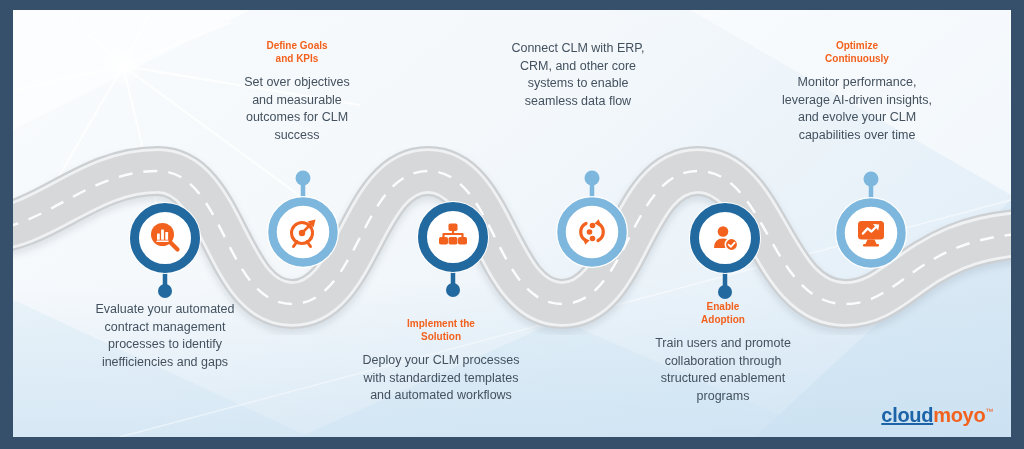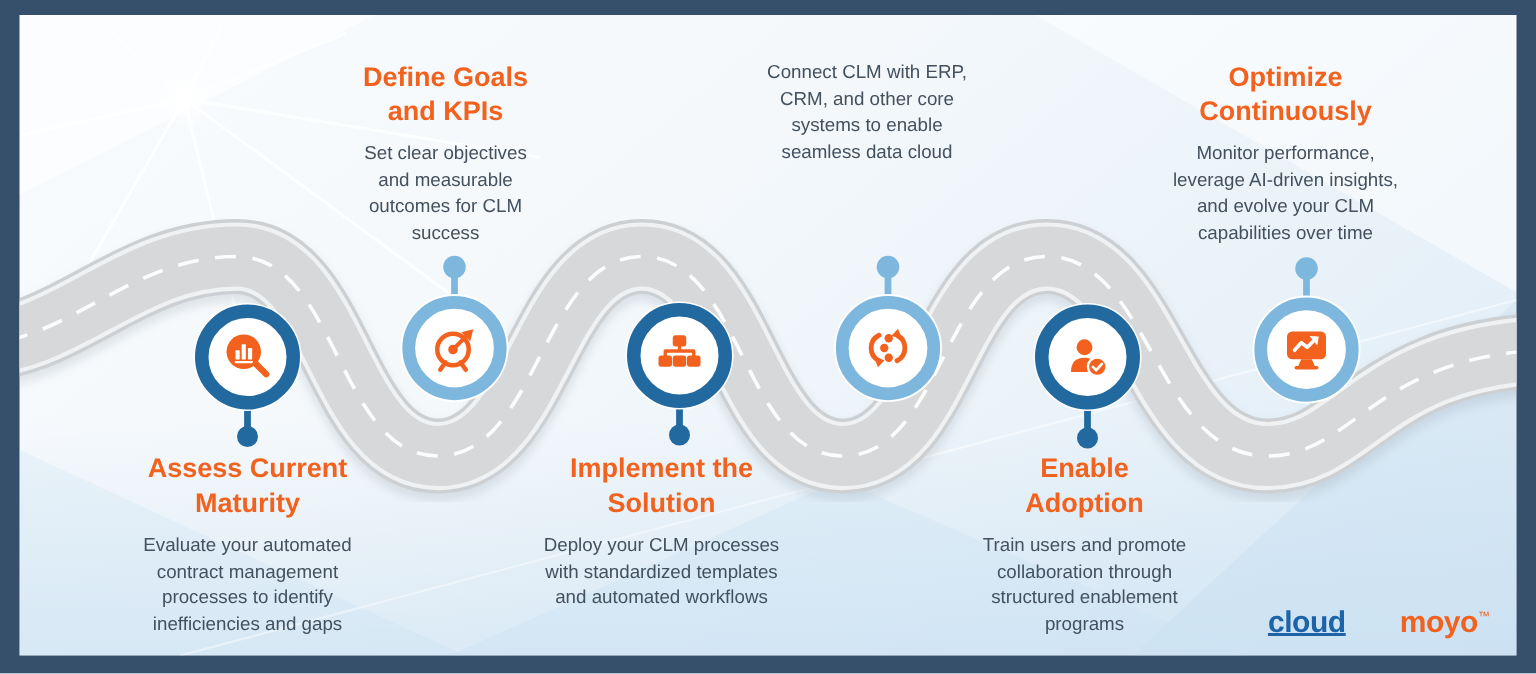--- a/index.html
+++ b/index.html
@@ -21,38 +21,38 @@
     border-width:10px 13px 12px 13px;
     background:linear-gradient(140deg,#f9fbfd 0%,#f4f8fb 40%,#e9f2f9 70%,#ddebf6 100%);
     overflow:hidden;
     font-family:"Liberation Sans", sans-serif;
   }
   #scene{position:absolute;left:0;top:0;width:998px;height:427px;}
   .step-text{position:absolute;width:240px;text-align:center;}
   .step-text h3{
     margin:0 0 9px 0;
     font-family:"Liberation Sans", sans-serif;
-    font-size:18px;font-weight:bold;line-height:1.25;
+    font-size:10px;font-weight:bold;line-height:1.25;
     color:var(--orange);
     white-space:pre-line;
   }
   .step-text p{
     margin:0;
     font-family:"Liberation Sans", sans-serif;
     font-size:12.5px;line-height:1.4;
     color:var(--body-text);
     white-space:pre-line;
   }
   #logo{
     position:absolute;right:18px;top:394px;
     font-family:"Liberation Sans", sans-serif;
     font-size:20px;font-weight:bold;letter-spacing:-0.3px;
   }
   #logo .lg-blue{color:var(--logo-blue);text-decoration:underline;}
-  #logo .lg-orange{color:var(--orange);margin-left:36px;}
+  #logo .lg-orange{color:var(--orange);}
   #logo .lg-tm{font-size:8px;vertical-align:super;color:var(--orange);font-weight:normal;}
   
   .road-shadow{stroke:#8e9aa5;stroke-width:52;fill:none;opacity:.22;}
   .road-outer{stroke:#cdd0d3;stroke-width:50;fill:none;}
   .road-edge{stroke:#eff1f2;stroke-width:45.5;fill:none;}
   .road-inner{stroke:var(--road-gray);stroke-width:40;fill:none;}
   .road-dash{stroke:#ffffff;stroke-width:2.4;fill:none;stroke-dasharray:14 11;opacity:.92;}
   .halo{fill:#ffffff;}
   .ring-dark{fill:#ffffff;stroke:var(--dark-blue);stroke-width:9;}
   .ring-light{fill:#ffffff;stroke:var(--light-blue);stroke-width:8.5;}
@@ -199,50 +199,48 @@
         <rect class="ic-f" x="-13" y="-12" width="26" height="18.5" rx="3.5"></rect>
         <path class="ic-ws" stroke-width="2.4" d="M -8 0.5 L -3.5 -4.5 L 0.5 -1.5 L 5.5 -6.5"></path>
         <polygon class="ic-w" points="2,-9 8.2,-8.6 7.2,-2.6"></polygon>
         <path class="ic-f" d="M -3.5 6.5 L 3.5 6.5 L 5.5 11 L -5.5 11 Z"></path>
         <rect class="ic-f" x="-8" y="11" width="16" height="2.4" rx="1.2"></rect>
       </g>
     </g>
   </svg>
 
   <div class="step-text" style="left:32px;top:291px;">
-    <h3>Assess Current
-Maturity</h3>
     <p>Evaluate your automated
 contract management
 processes to identify
 inefficiencies and gaps</p>
   </div>
 
   <div class="step-text" style="left:164px;top:30px;">
     <h3>Define Goals
 and KPIs</h3>
-    <p>Set clear objectives
+    <p>Set over objectives
 and measurable
 outcomes for CLM
 success</p>
   </div>
 
-  <div class="step-text" style="left:308px;top:291px;">
+  <div class="step-text" style="left:308px;top:308px;">
     <h3>Implement the
 Solution</h3>
     <p>Deploy your CLM processes
 with standardized templates
 and automated workflows</p>
   </div>
 
   <div class="step-text" style="left:445px;top:30px;">
     <p>Connect CLM with ERP,
 CRM, and other core
 systems to enable
-seamless data cloud</p>
+seamless data flow</p>
   </div>
 
   <div class="step-text" style="left:724px;top:30px;">
     <h3>Optimize
 Continuously</h3>
     <p>Monitor performance,
 leverage AI-driven insights,
 and evolve your CLM
 capabilities over time</p>
   </div>

